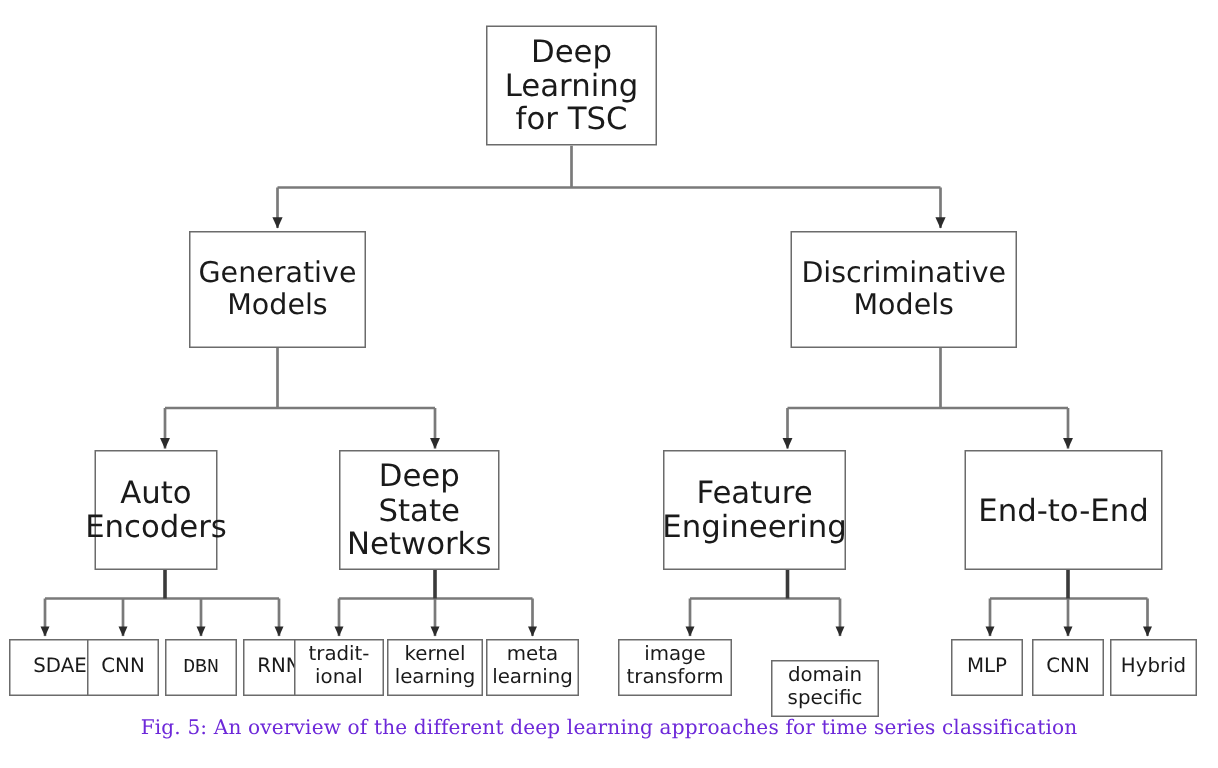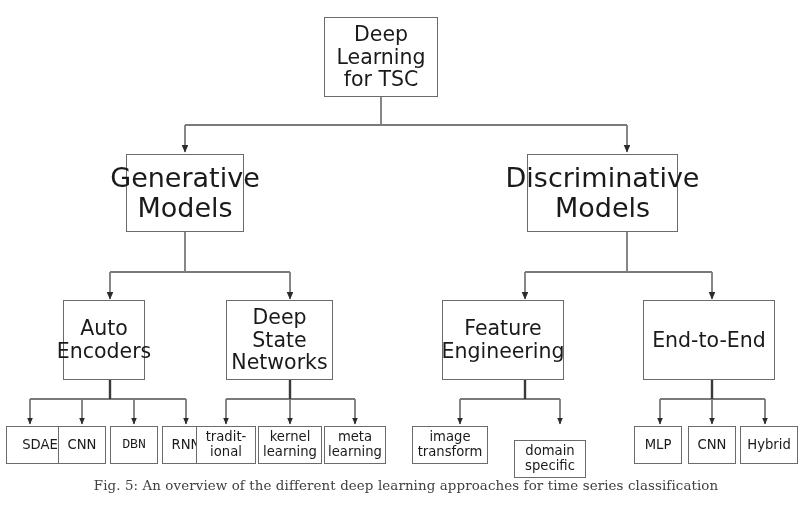--- a/index.html
+++ b/index.html
@@ -36,35 +36,35 @@
     background: #ffffff;
     display: flex;
     align-items: center;
     justify-content: center;
     text-align: center;
     color: #1a1a1a;
     line-height: 1.12;
     white-space: pre-line;
   }
   .lvl0 { font-size: 20.5px; }
-  .lvl1 { font-size: 27px; }
+  .lvl1 { font-size: 19px; }
   .lvl2 { font-size: 20.5px; }
   .leaf {
     font-size: 13.2px;
     line-height: 1.12;
   }
   .caption {
     position: absolute;
     left: 0;
     top: 478px;
     width: 812px;
     text-align: center;
     font-family: "DejaVu Serif", serif;
     font-size: 13.4px;
-    color: #404040;
+    color: #6d28d9;
     letter-spacing: 0.1px;
   }
 </style>
 </head>
 <body>
 
 <div id="figure">
 
   <svg id="diagram-svg" viewBox="0 0 812 474">
     <defs>

